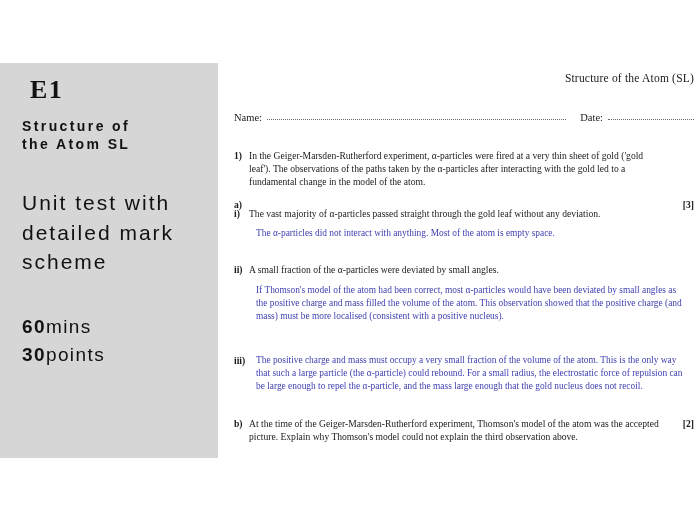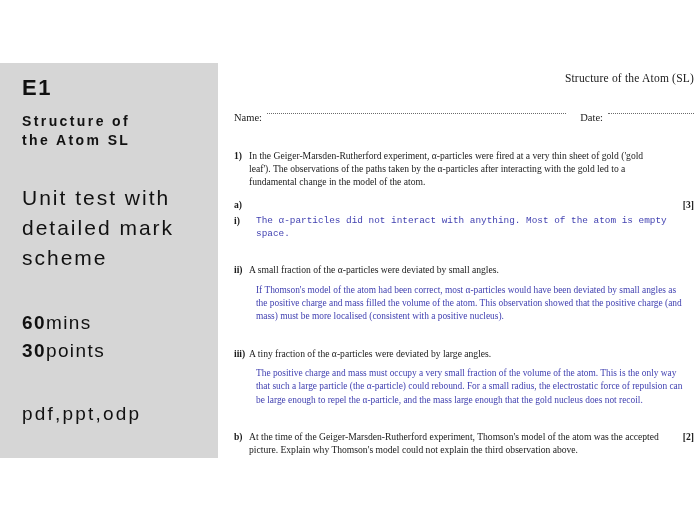--- a/index.html
+++ b/index.html
@@ -22,25 +22,26 @@
     top: 63px;
     width: 218px;
     height: 395px;
     background: #d6d6d6;
     box-sizing: border-box;
     padding: 12px 14px 0 22px;
     font-family: "Liberation Sans", sans-serif;
     color: #111111;
   }
   #cover-code {
-    font-size: 22px;
+    font-size: 26px;
     font-weight: bold;
     letter-spacing: 1.5px;
     line-height: 1.15;
-    margin: 0 0 12px 0;
+    margin: 0 0 12px 8px;
+    font-family: Liberation Serif, serif;
   }
   #cover-title {
     font-size: 14px;
     font-weight: bold;
     letter-spacing: 2.4px;
     line-height: 1.32;
     margin: 0 0 34px 0;
   }
   #cover-subtitle {
     font-size: 21px;
@@ -79,21 +80,21 @@
   #paper-title {
     text-align: right;
     font-size: 11.5px;
     margin: 0 0 28px 0;
     letter-spacing: 0.2px;
   }
 
   
   #namedate-row {
     display: flex;
-    align-items: flex-start;
+    align-items: flex-end;
     font-size: 10.5px;
     margin: 0 0 26px 0;
     white-space: nowrap;
   }
   #namedate-row .field-label { flex: 0 0 auto; }
   .dotline {
     flex: 1 1 auto;
     border-bottom: 1px dotted #6a6a6a;
     margin: 0 0 3px 5px;
     height: 1px;
@@ -144,21 +145,20 @@
   <div id="cover-code">E1</div>
   <div id="cover-title" style="white-space: pre-line;">Structure of
 the Atom SL</div>
   <div id="cover-subtitle" style="white-space: pre-line;">Unit test with
 detailed mark
 scheme</div>
   <div id="cover-meta">
     <div><span class="num">60</span><span>mins</span></div>
     <div><span class="num">30</span><span>points</span></div>
   </div>
-  <div id="cover-formats">pdf,ppt,odp</div>
 </div>
 
 <div id="paper">
 
   <div id="paper-title">Structure of the Atom (SL)</div>
 
   <div id="namedate-row">
     <span class="field-label">Name:</span>
     <span class="dotline"></span>
     <span id="date-label">Date:</span>
@@ -167,31 +167,31 @@
 
   <div id="questions">
       <div class="qblock">
         <div class="qline"><span class="qlabel">1)</span><span>In the Geiger-Marsden-Rutherford experiment, α-particles were fired at a very thin sheet of gold ('gold leaf'). The observations of the paths taken by the α-particles after interacting with the gold led to a fundamental change in the model of the atom.</span></div>
       </div>
       <div class="qblock">
         <div class="qline"><span class="qlabel">a)</span><span class="marks">[3]</span></div>
       </div>
       <div class="spacer-sm"></div>
       <div class="qblock">
-        <div class="qline"><span class="qlabel">i)</span></div>
-        <div class="answer" style="color: rgb(63, 63, 176); font-family: Liberation Mono, monospace;">The α-particles did not interact with anything. Most of the atom is empty space.</div>
+        <div class="qline"><span class="qlabel">i)</span><span>The vast majority of α-particles passed straight through the gold leaf without any deviation.</span></div>
+        <div class="answer" style="color: rgb(63, 63, 176);">The α-particles did not interact with anything. Most of the atom is empty space.</div>
       </div>
       <div class="spacer-md"></div>
       <div class="qblock">
         <div class="qline"><span class="qlabel">ii)</span><span>A small fraction of the α-particles were deviated by small angles.</span></div>
         <div class="answer" style="color: rgb(63, 63, 176);">If Thomson's model of the atom had been correct, most α-particles would have been deviated by small angles as the positive charge and mass filled the volume of the atom. This observation showed that the positive charge (and mass) must be more localised (consistent with a positive nucleus).</div>
       </div>
       <div class="spacer-md"></div>
       <div class="qblock">
-        <div class="qline"><span class="qlabel">iii)</span><span>A tiny fraction of the α-particles were deviated by large angles.</span></div>
+        <div class="qline"><span class="qlabel">iii)</span></div>
         <div class="answer" style="color: rgb(63, 63, 176);">The positive charge and mass must occupy a very small fraction of the volume of the atom. This is the only way that such a large particle (the α-particle) could rebound. For a small radius, the electrostatic force of repulsion can be large enough to repel the α-particle, and the mass large enough that the gold nucleus does not recoil.</div>
       </div>
       <div class="spacer-md"></div>
       <div class="qblock">
         <div class="qline"><span class="qlabel">b)</span><span>At the time of the Geiger-Marsden-Rutherford experiment, Thomson's model of the atom was the accepted picture. Explain why Thomson's model could not explain the third observation above.</span><span class="marks">[2]</span></div>
       </div>
     </div>
 </div>
 
 </body></html>

